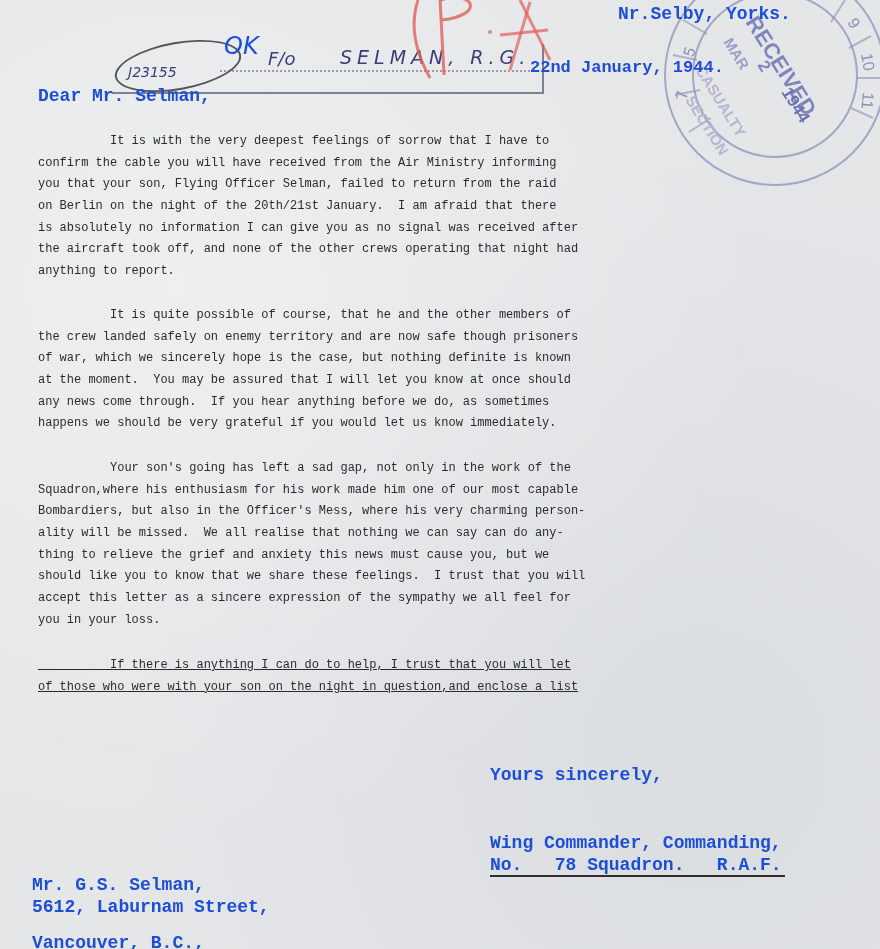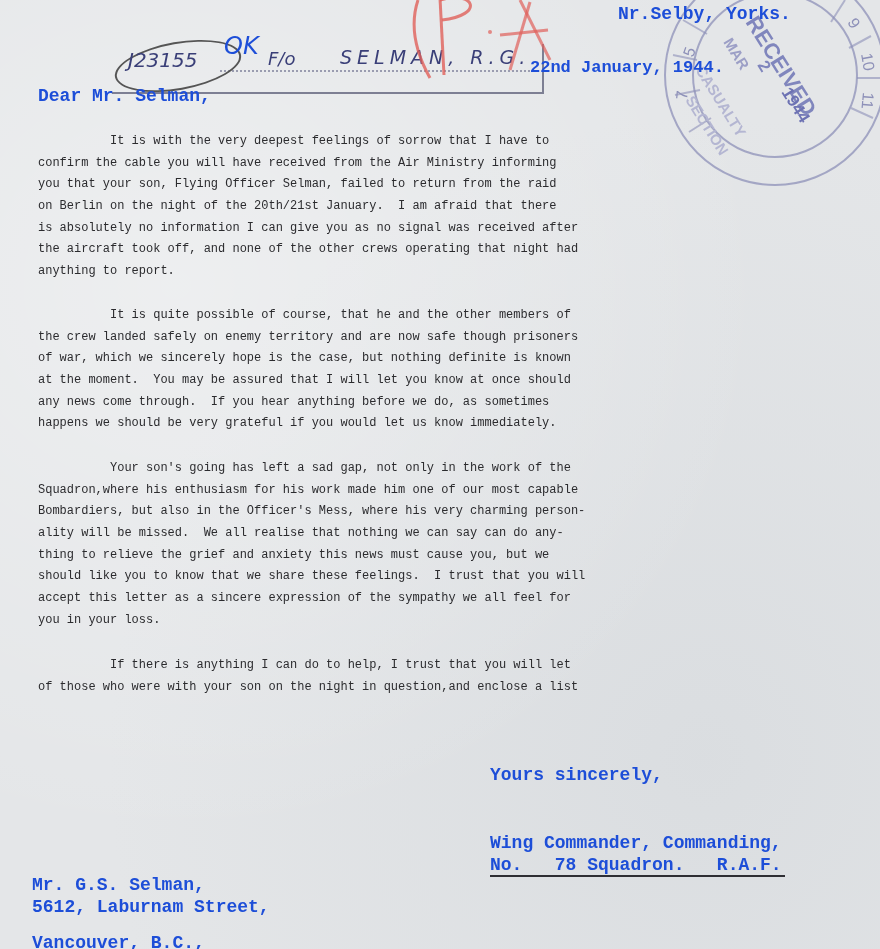--- a/index.html
+++ b/index.html
@@ -70,21 +70,21 @@
     <text x="112" y="105" fill="#8086bd" font-family="Liberation Sans, sans-serif" font-size="17" font-weight="bold" transform="rotate(58 112 105)">2</text>
     <text x="136" y="132" fill="#6d72b3" font-family="Liberation Sans, sans-serif" font-size="17" font-weight="bold" transform="rotate(58 136 132)">1944</text>
     <text x="50" y="110" fill="#b4b6d2" font-family="Liberation Sans, sans-serif" font-size="15" font-weight="bold" transform="rotate(58 50 110)">CASUALTY</text>
     <text x="40" y="140" fill="#b4b6d2" font-family="Liberation Sans, sans-serif" font-size="15" font-weight="bold" transform="rotate(58 40 140)">SECTION</text>
   </svg>
 
   <div class="ref-box"></div>
   <div class="ref-dots"></div>
   <div class="ref-oval"></div>
 
-  <span class="hand" style="left:128px; top:48px; font-size:20px;">J23155</span>
+  <span class="hand" style="left:128px; top:64px; font-size:14px;">J23155</span>
   <span class="hand" style="left:224px; top:32px; font-size:24px; color:#1d4ed8;">OK</span>
   <span class="hand" style="left:268px; top:48px; font-size:18px;">F/o</span>
   <span class="hand" style="left:340px; top:46px; font-size:19px; letter-spacing:5px;">SELMAN, R.G.</span>
 
   <svg class="red-mark" width="170" height="90" viewBox="0 0 170 90">
     <path d="M18 10 C 8 40, 20 70, 30 88" fill="none" stroke="#e0605a" stroke-width="3" opacity="0.8"></path>
     <path d="M40 8 L 44 85" fill="none" stroke="#e0605a" stroke-width="3" opacity="0.8"></path>
     <path d="M40 10 C 75 0, 85 25, 42 30" fill="none" stroke="#e0605a" stroke-width="3" opacity="0.8"></path>
     <path d="M120 10 L 150 70" fill="none" stroke="#e0605a" stroke-width="3" opacity="0.7"></path>
     <path d="M130 12 L 110 80" fill="none" stroke="#e0605a" stroke-width="3" opacity="0.7"></path>
@@ -120,21 +120,21 @@
     <span class="ln">          Your son's going has left a sad gap, not only in the work of the</span>
     <span class="ln">Squadron,where his enthusiasm for his work made him one of our most capable</span>
     <span class="ln">Bombardiers, but also in the Officer's Mess, where his very charming person-</span>
     <span class="ln">ality will be missed.  We all realise that nothing we can say can do any-</span>
     <span class="ln">thing to relieve the grief and anxiety this news must cause you, but we</span>
     <span class="ln">should like you to know that we share these feelings.  I trust that you will</span>
     <span class="ln">accept this letter as a sincere expression of the sympathy we all feel for</span>
     <span class="ln">you in your loss.</span>
   </div>
 
-  <div class="para" style="top:655px;">
+  <div class="para" style="top:655px;text-decoration:underline;">
     <span class="ln">          If there is anything I can do to help, I trust that you will let</span>
     <span class="ln">of those who were with your son on the night in question,and enclose a list</span>
   </div>
 
   <span class="tline" style="left:490px; top:765px;">Yours sincerely,</span>
 
   <span class="tline" style="left:490px; top:833px;">Wing Commander, Commanding,</span>
   <span class="tline" style="left:490px; top:855px;">No.   78 Squadron.   R.A.F.</span>
   <div class="sig-underline"></div>
 

